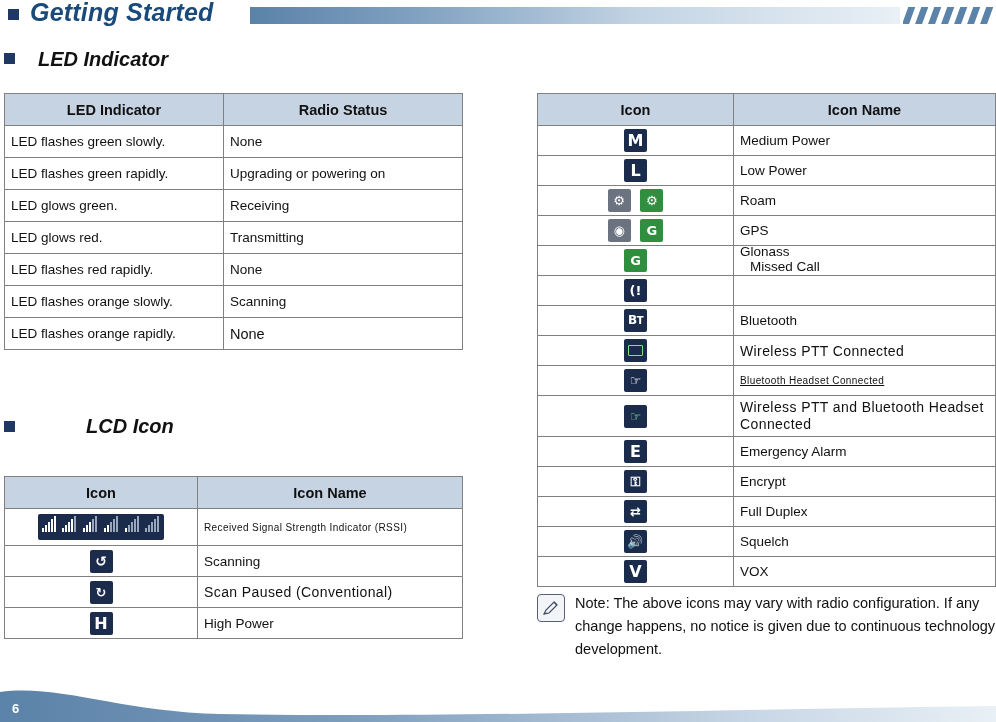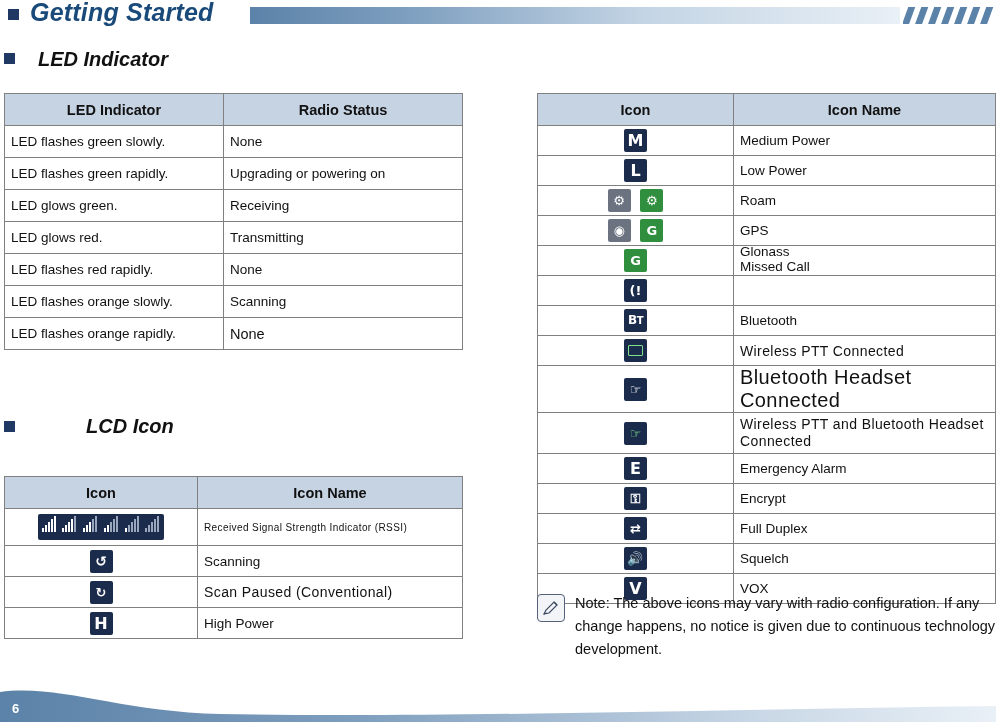--- a/index.html
+++ b/index.html
@@ -398,21 +398,21 @@
           </span>
         </td>
         <td>GPS</td>
       </tr>
       <tr>
         <td class="icon-cell">
           <span class="gl sq green small">G</span>
         </td>
         <td style="position:relative;">
           <span style="position:absolute; left:6px; top:-2px;">Glonass</span>
-          <span style="position:absolute; left:6px; top:13px;">Missed Call</span>
+          <span style="position:absolute; left:16px; top:13px;">Missed Call</span>
         </td>
       </tr>
       <tr>
         <td class="icon-cell">
           <span class="gl sq" style="font-size:13px;">(!</span>
         </td>
         <td></td>
       </tr>
       <tr>
         <td class="icon-cell"><span class="gl sq bt">B<span style="font-size:10px">T</span></span></td>
@@ -423,21 +423,21 @@
           <span class="gl sq" style="position:relative;">
             <span style="position:absolute; left:4px; top:6px; width:15px; height:11px; border:1.5px solid #7ee08a; box-sizing:border-box; border-radius:1px;"></span>
           </span>
         </td>
         <td class="t-wide" style="font-size:14px;">Wireless PTT Connected</td>
       </tr>
       <tr>
         <td class="icon-cell">
           <span class="gl sq" style="font-size:13px;">☞</span>
         </td>
-        <td class="t-wide" style="font-size:20px;">Bluetooth Headset Connected</td>
+        <td class="t-wide" style="font-size:10px;text-decoration:underline;">Bluetooth Headset Connected</td>
       </tr>
       <tr style="height:36px;">
         <td class="icon-cell">
           <span class="gl sq" style="font-size:13px; color:#7ee08a;">☞</span>
         </td>
         <td class="t-wide" style="font-size:14px; line-height:17px; padding:3px 6px;">Wireless PTT and Bluetooth Headset  Connected</td>
       </tr>
       <tr>
         <td class="icon-cell"><span class="gl sq">E</span></td>
         <td>Emergency Alarm</td>

